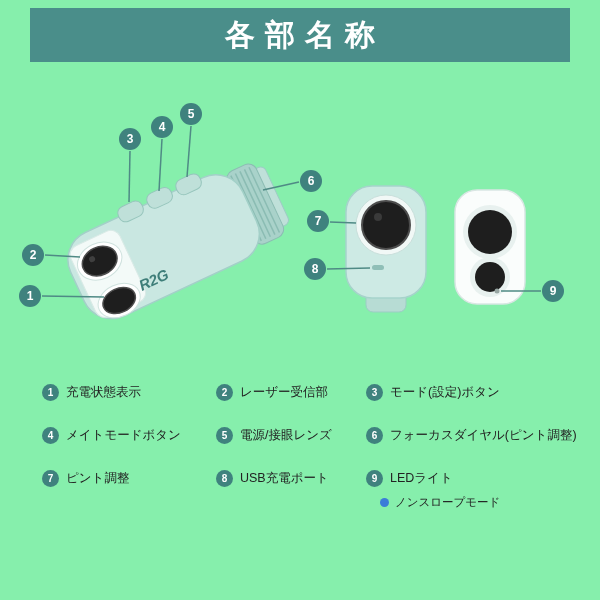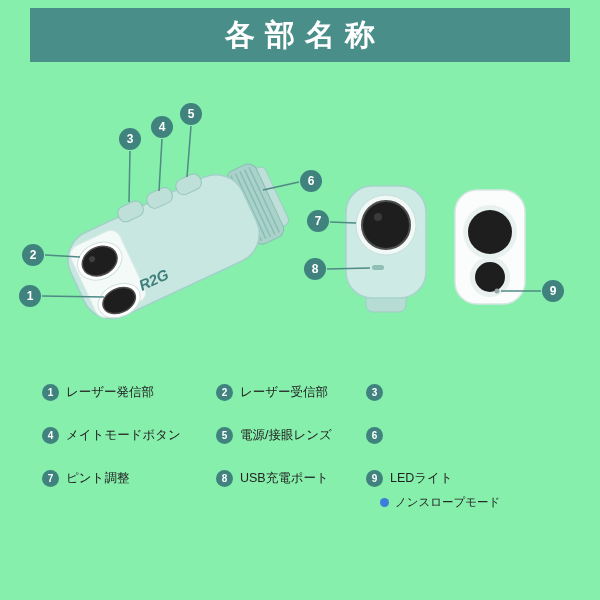--- a/index.html
+++ b/index.html
@@ -122,54 +122,56 @@
   <div class="callout" style="left:300px;top:170px">6</div>
   <div class="callout" style="left:307px;top:210px">7</div>
   <div class="callout" style="left:304px;top:258px">8</div>
   <div class="callout" style="left:542px;top:280px">9</div>
 
   <div class="legend">
 
     <div class="legend-cell">
       <div class="legend-item">
         <span class="badge">1</span>
-        <span>レーザー発信部</span>
+        <span>充電状態表示</span>
       </div>
     </div>
 
     <div class="legend-cell">
       <div class="legend-item">
         <span class="badge">2</span>
         <span>レーザー受信部</span>
       </div>
     </div>
 
     <div class="legend-cell">
       <div class="legend-item">
         <span class="badge">3</span>
+        <span>モード(設定)ボタン</span>
       </div>
     </div>
 
     <div class="legend-cell">
       <div class="legend-item">
         <span class="badge">4</span>
         <span>メイトモードボタン</span>
       </div>
     </div>
 
     <div class="legend-cell">
       <div class="legend-item">
         <span class="badge">5</span>
         <span>電源/接眼レンズ</span>
       </div>
     </div>
 
     <div class="legend-cell">
       <div class="legend-item">
         <span class="badge">6</span>
+        <span>フォーカスダイヤル(ピント調整)</span>
       </div>
     </div>
 
     <div class="legend-cell">
       <div class="legend-item">
         <span class="badge">7</span>
         <span>ピント調整</span>
       </div>
     </div>
 

